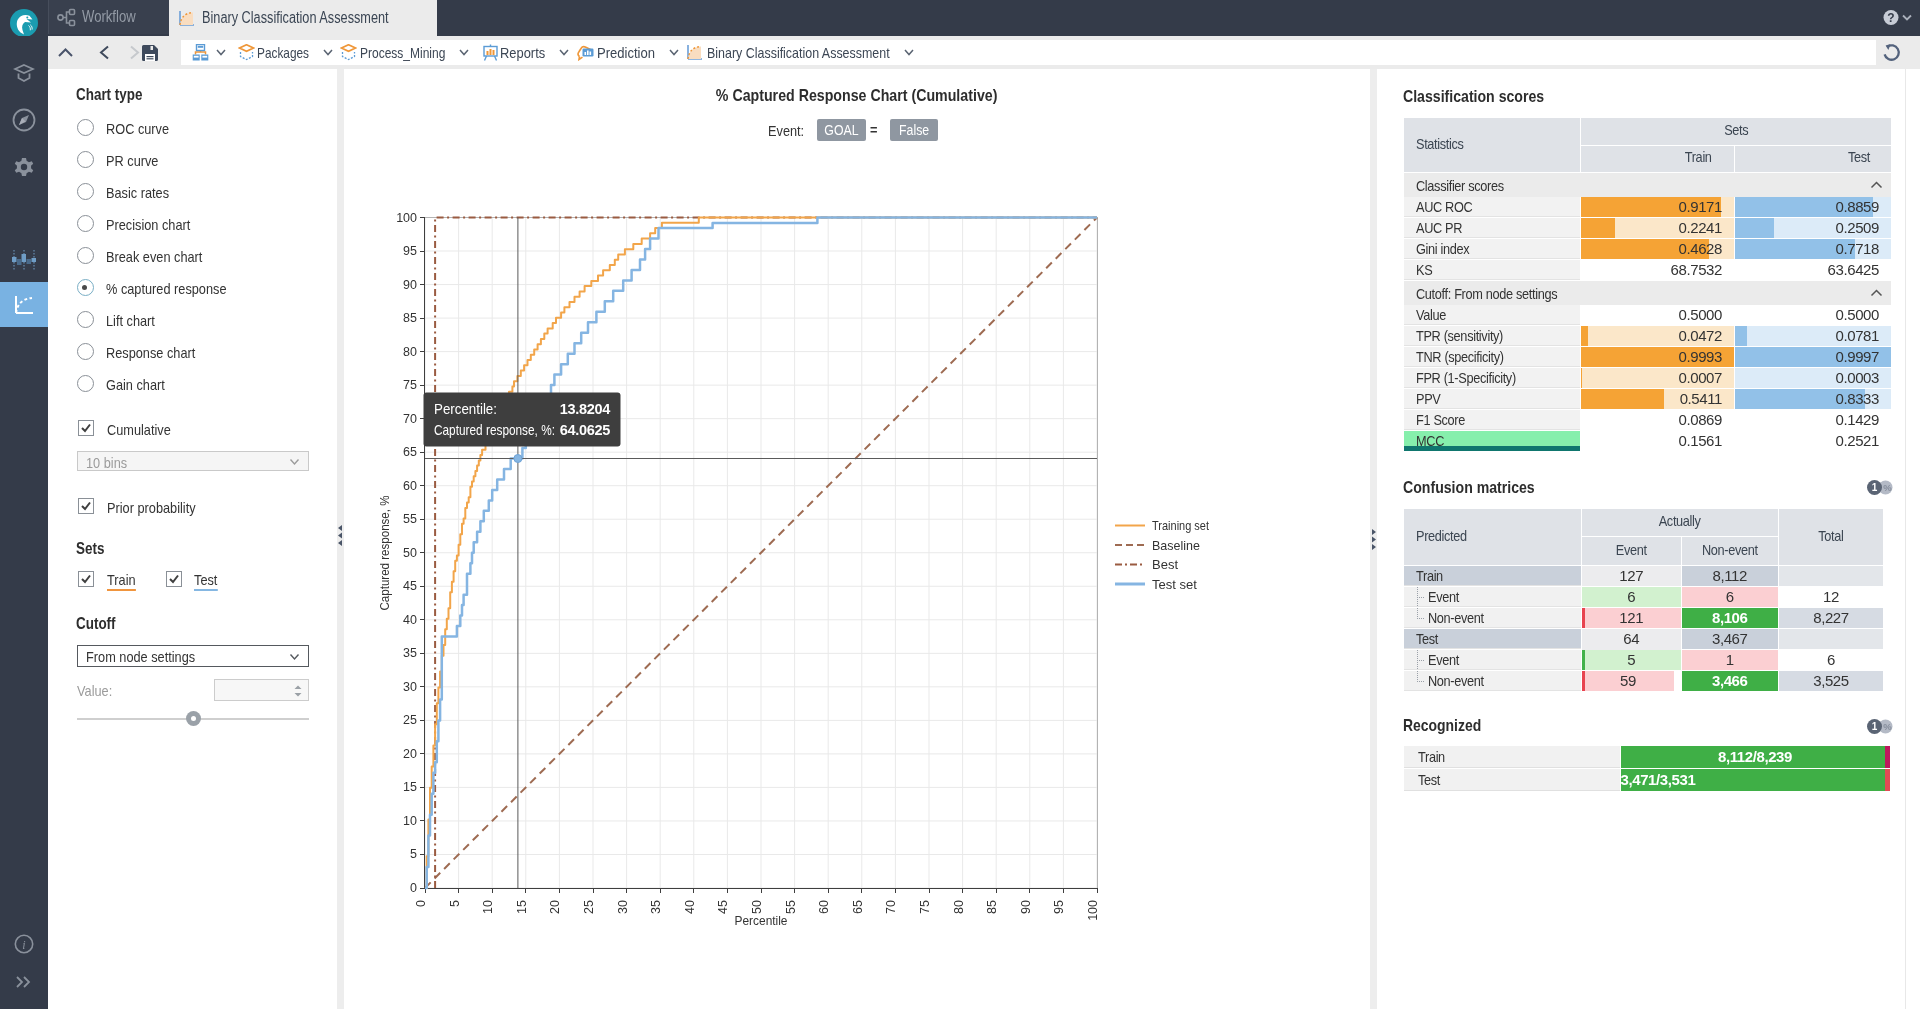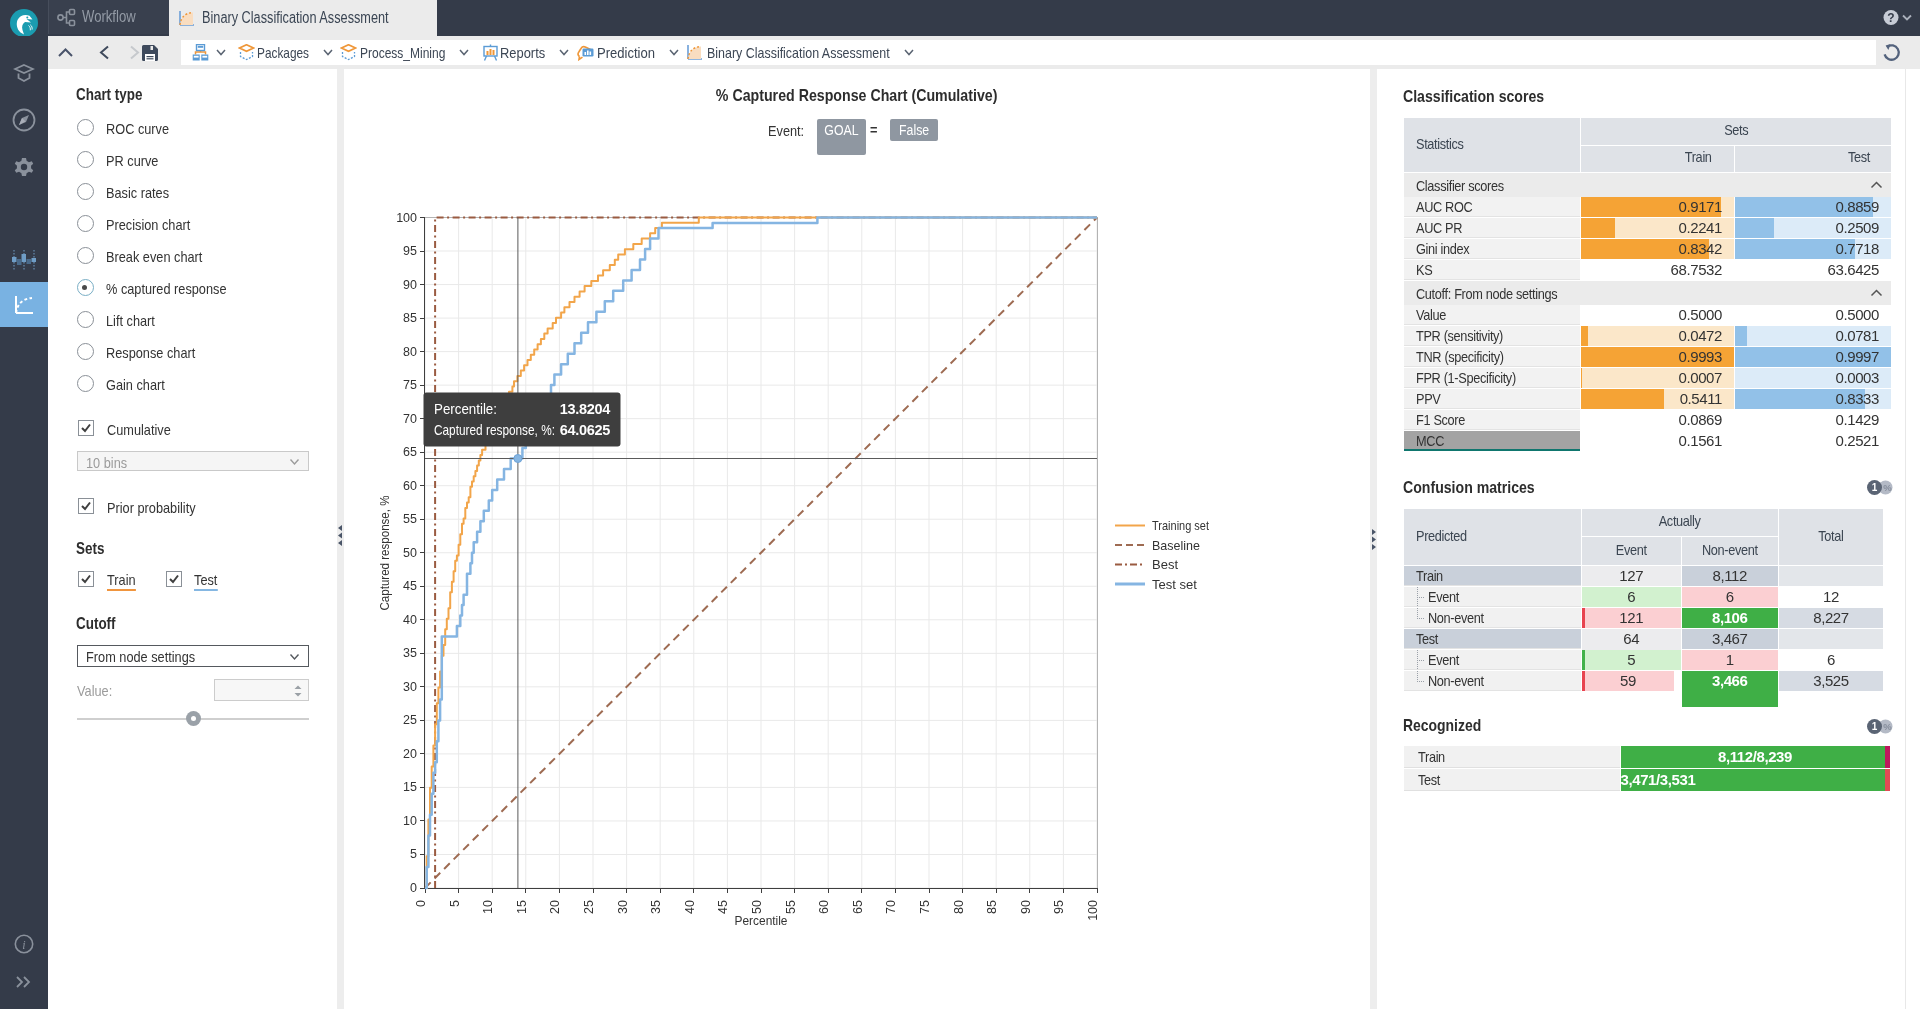--- a/index.html
+++ b/index.html
@@ -258,21 +258,21 @@
 <div class="abs" id="lsplit"></div>
 <svg class="abs" style="left:336px;top:524px" width="8" height="22" viewBox="0 0 8 22">
 <path d="M6 1 L2 4 L6 7 Z M6 8.5 L2 11.5 L6 14.5 Z M6 16 L2 19 L6 22 Z" fill="#4a5568"></path>
 </svg>
 <div class="abs" id="rsplit"></div>
 <svg class="abs" style="left:1370px;top:528px" width="8" height="22" viewBox="0 0 8 22">
 <path d="M2 1 L6 4 L2 7 Z M2 8.5 L6 11.5 L2 14.5 Z M2 16 L6 19 L2 22 Z" fill="#4a5568"></path>
 </svg>
 <div class="abs" style="left:344px;top:86px;width:1026px;text-align:center"><span style="font-weight:bold;font-size:17px;color:#2d2d2d;display:inline-block;transform:scaleX(0.835);transform-origin:50% 50%;white-space:pre">% Captured Response Chart (Cumulative)</span></div>
 <div class="abs" style="left:768px;top:122px"><span class="lbl">Event:</span></div>
-<div class="abs" style="left:817px;top:119px;width:49px;height:36px;background:#8f97a1;border-radius:2px;text-align:center"><span style="font-size:14px;color:#fff;line-height:22px;display:inline-block;transform:scaleX(0.88)">GOAL</span></div>
+<div class="abs" style="left:817px;top:119px;width:49px;height:22px;background:#8f97a1;border-radius:2px;text-align:center"><span style="font-size:14px;color:#fff;line-height:22px;display:inline-block;transform:scaleX(0.88)">GOAL</span></div>
 <div class="abs" style="left:870px;top:121px"><span class="lbl" style="font-weight:bold">=</span></div>
 <div class="abs" style="left:890px;top:119px;width:48px;height:22px;background:#8f97a1;border-radius:2px;text-align:center"><span style="font-size:14px;color:#fff;line-height:22px;display:inline-block;transform:scaleX(0.88)">False</span></div>
 <svg class="abs" style="left:344px;top:150px" width="1026px" height="800px" viewBox="344 150 1026 800">
     <path d="M 425.00 217.5 V 888.0 M 458.60 217.5 V 888.0 M 492.20 217.5 V 888.0 M 525.80 217.5 V 888.0 M 559.40 217.5 V 888.0 M 593.00 217.5 V 888.0 M 626.60 217.5 V 888.0 M 660.20 217.5 V 888.0 M 693.80 217.5 V 888.0 M 727.40 217.5 V 888.0 M 761.00 217.5 V 888.0 M 794.60 217.5 V 888.0 M 828.20 217.5 V 888.0 M 861.80 217.5 V 888.0 M 895.40 217.5 V 888.0 M 929.00 217.5 V 888.0 M 962.60 217.5 V 888.0 M 996.20 217.5 V 888.0 M 1029.80 217.5 V 888.0 M 1063.40 217.5 V 888.0 M 1097.00 217.5 V 888.0 M 425.0 888.00 H 1097.0 M 425.0 854.48 H 1097.0 M 425.0 820.95 H 1097.0 M 425.0 787.42 H 1097.0 M 425.0 753.90 H 1097.0 M 425.0 720.38 H 1097.0 M 425.0 686.85 H 1097.0 M 425.0 653.33 H 1097.0 M 425.0 619.80 H 1097.0 M 425.0 586.27 H 1097.0 M 425.0 552.75 H 1097.0 M 425.0 519.23 H 1097.0 M 425.0 485.70 H 1097.0 M 425.0 452.18 H 1097.0 M 425.0 418.65 H 1097.0 M 425.0 385.12 H 1097.0 M 425.0 351.60 H 1097.0 M 425.0 318.08 H 1097.0 M 425.0 284.55 H 1097.0 M 425.0 251.02 H 1097.0 M 425.0 217.50 H 1097.0" stroke="#e9e9e9" stroke-width="1" fill="none"></path>
     <path d="M 424.5 217.0 H 1097.5 M 1097.5 217.5 V 888.0" stroke="#b3b3b3" stroke-width="1" fill="none" shape-rendering="crispEdges"></path>
     <path d="M 424.5 217.5 V 888.5 M 425.0 888.5 H 1097.0" stroke="#3f3f3f" stroke-width="1" fill="none" shape-rendering="crispEdges"></path>
     <path d="M 425.00 888.0 v 5 M 458.60 888.0 v 5 M 492.20 888.0 v 5 M 525.80 888.0 v 5 M 559.40 888.0 v 5 M 593.00 888.0 v 5 M 626.60 888.0 v 5 M 660.20 888.0 v 5 M 693.80 888.0 v 5 M 727.40 888.0 v 5 M 761.00 888.0 v 5 M 794.60 888.0 v 5 M 828.20 888.0 v 5 M 861.80 888.0 v 5 M 895.40 888.0 v 5 M 929.00 888.0 v 5 M 962.60 888.0 v 5 M 996.20 888.0 v 5 M 1029.80 888.0 v 5 M 1063.40 888.0 v 5 M 1097.00 888.0 v 5 M 425.0 888.00 h -5 M 425.0 854.48 h -5 M 425.0 820.95 h -5 M 425.0 787.42 h -5 M 425.0 753.90 h -5 M 425.0 720.38 h -5 M 425.0 686.85 h -5 M 425.0 653.33 h -5 M 425.0 619.80 h -5 M 425.0 586.27 h -5 M 425.0 552.75 h -5 M 425.0 519.23 h -5 M 425.0 485.70 h -5 M 425.0 452.18 h -5 M 425.0 418.65 h -5 M 425.0 385.12 h -5 M 425.0 351.60 h -5 M 425.0 318.08 h -5 M 425.0 284.55 h -5 M 425.0 251.02 h -5 M 425.0 217.50 h -5" stroke="#3f3f3f" stroke-width="1" fill="none" shape-rendering="crispEdges"></path>
     <text x="417.0" y="892.00" text-anchor="end" font-size="12.5" fill="#333">0</text>
     <text x="417.0" y="858.48" text-anchor="end" font-size="12.5" fill="#333">5</text>
     <text x="417.0" y="824.95" text-anchor="end" font-size="12.5" fill="#333">10</text>
@@ -377,21 +377,21 @@
   </div>
 <div class="cell" style="left:1735px;top:217.5px;width:156px;height:20px;background:#dcebf8">
     <div style="position:absolute;left:0;top:0;width:39.1px;height:20px;background:#92c1e8"></div>
     <div style="position:absolute;right:12px;top:1px;color:#333">0.2509</div>
   </div>
 <div class="cell" style="left:1404px;top:238.5px;width:176px;height:20px;background:#f2f2f2;border-bottom:1px solid #e3e3e3">
     <div style="position:absolute;left:12px;top:1px;color:#333"><span class="sx" style="transform:scaleX(0.85)">Gini index</span></div>
   </div>
 <div class="cell" style="left:1581px;top:238.5px;width:153px;height:20px;background:#fbe7c9">
     <div style="position:absolute;left:0;top:0;width:127.6px;height:20px;background:#f5a335"></div>
-    <div style="position:absolute;right:12px;top:1px;color:#333">0.8342</div>
+    <div style="position:absolute;right:12px;top:1px;color:#333">0.4628</div>
   </div>
 <div class="cell" style="left:1735px;top:238.5px;width:156px;height:20px;background:#dcebf8">
     <div style="position:absolute;left:0;top:0;width:120.4px;height:20px;background:#92c1e8"></div>
     <div style="position:absolute;right:12px;top:1px;color:#333">0.7718</div>
   </div>
 <div class="cell" style="left:1404px;top:259.5px;width:176px;height:20px;background:#f2f2f2;border-bottom:1px solid #e3e3e3">
     <div style="position:absolute;left:12px;top:1px;color:#333"><span class="sx" style="transform:scaleX(0.85)">KS</span></div>
   </div>
 <div class="cell" style="left:1581px;top:259.5px;width:153px;height:20px;background:#fff">
     <div style="position:absolute;right:12px;top:1px;color:#333">68.7532</div>
@@ -460,21 +460,21 @@
   </div>
 <div class="cell" style="left:1404px;top:409.5px;width:176px;height:20px;background:#f2f2f2;border-bottom:1px solid #e3e3e3">
     <div style="position:absolute;left:12px;top:1px;color:#333"><span class="sx" style="transform:scaleX(0.85)">F1 Score</span></div>
   </div>
 <div class="cell" style="left:1581px;top:409.5px;width:153px;height:20px;background:#fff">
     <div style="position:absolute;right:12px;top:1px;color:#333">0.0869</div>
   </div>
 <div class="cell" style="left:1735px;top:409.5px;width:156px;height:20px;background:#fff">
     <div style="position:absolute;right:12px;top:1px;color:#333">0.1429</div>
   </div>
-<div class="cell" style="left:1404px;top:430.5px;width:176px;height:20px;background:#a3a3a3;border-bottom:2px solid #0f766e">
+<div class="cell" style="left:1404px;top:430.5px;width:176px;height:20px;background:#86efac;border-bottom:5px solid #0f766e">
     <div style="position:absolute;left:12px;top:1px;color:#333"><span class="sx" style="transform:scaleX(0.85)">MCC</span></div>
   </div>
 <div class="cell" style="left:1581px;top:430.5px;width:153px;height:20px;background:#fff">
     <div style="position:absolute;right:12px;top:1px;color:#333">0.1561</div>
   </div>
 <div class="cell" style="left:1735px;top:430.5px;width:156px;height:20px;background:#fff">
     <div style="position:absolute;right:12px;top:1px;color:#333">0.2521</div>
   </div>
 <div class="h2" style="left:1403px;top:478px"><span>Confusion matrices</span></div>
 <svg class="abs" style="left:1867px;top:480px" width="26" height="15" viewBox="0 0 26 15">
@@ -568,21 +568,21 @@
   </div>
 <div class="cell" style="left:1404px;top:670.5px;width:177px;height:20px;background:#f1f1f1;border-bottom:1px solid #e3e3e3">
     <div style="position:absolute;left:13px;top:0px;height:11px;width:0;border-left:1px dotted #9aa0a8"></div>
     <div style="position:absolute;left:13px;top:10px;width:7px;height:0;border-top:1px dotted #9aa0a8"></div>
     <div style="position:absolute;left:24px;top:1px;color:#333"><span class="sx" style="transform:scaleX(0.85)">Non-event</span></div>
   </div>
 <div class="cell" style="left:1582px;top:670.5px;width:92px;height:20px;background:#fbcfd2;">
     <div style="position:absolute;left:0;right:0;top:1px;text-align:center;">59</div>
   </div>
 <div class="abs" style="left:1582px;top:670.5px;width:3px;height:20px;background:#e8434f"></div>
-<div class="cell" style="left:1681.5px;top:670.5px;width:96.5px;height:36px;background:#3faf46;">
+<div class="cell" style="left:1681.5px;top:670.5px;width:96.5px;height:20px;background:#3faf46;">
     <div style="position:absolute;left:0;right:0;top:1px;text-align:center;color:#fff;font-weight:bold">3,466</div>
   </div>
 <div class="cell" style="left:1779px;top:670.5px;width:104px;height:20px;background:#d6dbe3;">
     <div style="position:absolute;left:0;right:0;top:1px;text-align:center;">3,525</div>
   </div>
 <div class="h2" style="left:1403px;top:716px"><span style="transform:scaleX(0.82)">Recognized</span></div>
 <svg class="abs" style="left:1867px;top:719px" width="26" height="15" viewBox="0 0 26 15">
     <circle cx="18.5" cy="7.5" r="7" fill="#b4bac6"></circle>
     <text x="20.5" y="11" text-anchor="middle" font-size="9.5" font-weight="bold" fill="#868e9c" font-family="Liberation Sans">%</text>
     <circle cx="7.5" cy="7.5" r="7.5" fill="#5a6474"></circle>

